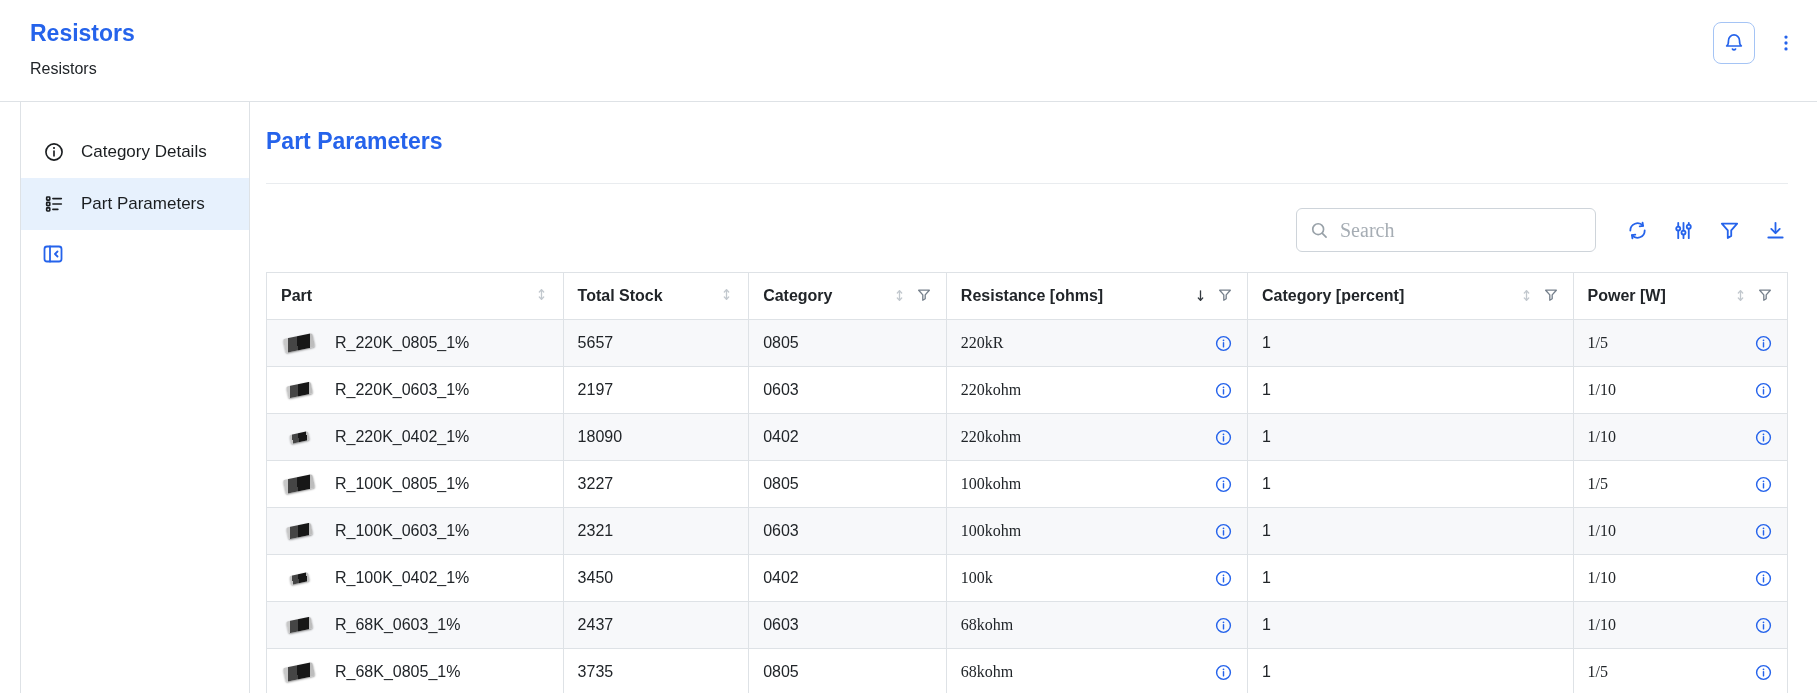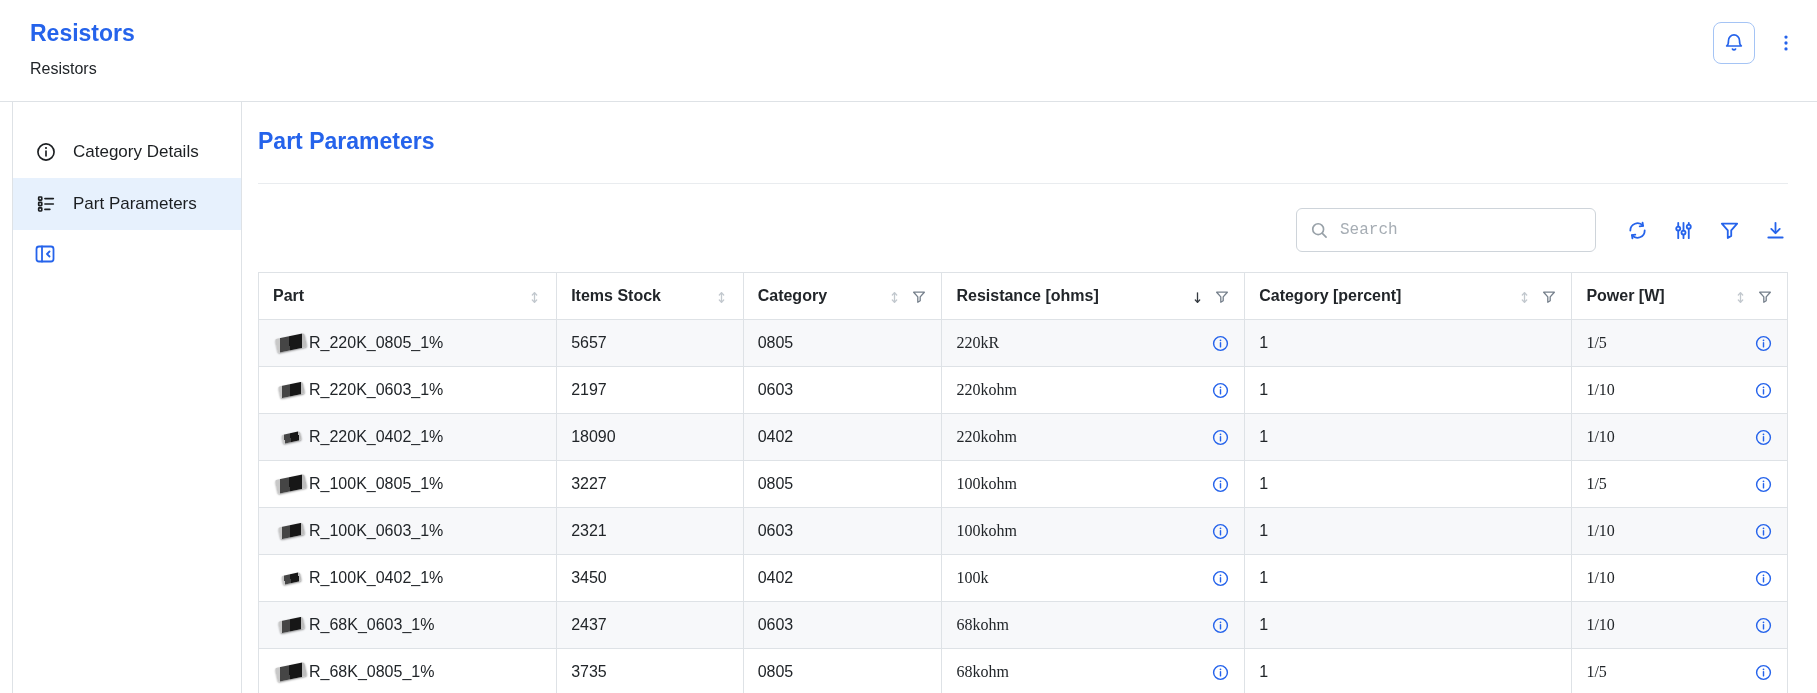--- a/index.html
+++ b/index.html
@@ -27,21 +27,21 @@
     background: #fff; color: var(--accent);
     display: inline-flex; align-items: center; justify-content: center;
   }
   .kebab-btn {
     border: none; background: none; color: var(--accent);
     width: 30px; height: 42px; display: inline-flex; align-items: center; justify-content: center;
   }
 
   
   .card {
-    display: flex; margin-left: 12px; height: 591px;
+    display: flex; margin-left: 20px; height: 591px;
     border-left: 1px solid #dee2e6;
   }
 
   
   .sidebar { width: 229px; flex-shrink: 0; border-right: 1px solid #dee2e6; padding-top: 24px; }
   .side-item {
     display: flex; align-items: center; gap: 16px;
     padding: 15px 22px; font-size: 17px; color: #1b1e21; cursor: pointer;
     white-space: nowrap;
   }
@@ -54,43 +54,43 @@
   .main { flex: 1; min-width: 0; padding: 26px 29px 0 16px; }
   .main h2 { margin: 0; font-size: 23px; font-weight: 700; color: var(--accent); }
   .rule { border: none; border-top: 1px solid #e9ecef; margin: 28px 0 0 0; }
 
   .toolbar { display: flex; justify-content: flex-end; align-items: center; gap: 20px; margin-top: 24px; }
   .searchbox {
     display: flex; align-items: center; gap: 9px;
     width: 300px; height: 44px; padding: 0 12px; margin-right: 8px;
     border: 1px solid #ced4da; border-radius: 6px; color: #98a1a8;
   }
-  .searchbox input { border: none; outline: none; flex: 1; min-width: 0; font-size: 16px; color: #212529; font-family: Liberation Mono, monospace; background: transparent; }
+  .searchbox input { border: none; outline: none; flex: 1; min-width: 0; font-size: 20px; color: #212529; font-family: Liberation Serif, serif; background: transparent; }
   .searchbox input::placeholder { color: #a6adb4; }
   .tool-btn {
     border: none; background: none; padding: 0; color: var(--accent);
     width: 26px; height: 26px; display: inline-flex; align-items: center; justify-content: center;
   }
 
   
   table.grid { width: 100%; border-collapse: collapse; table-layout: fixed; margin-top: 20px; font-size: 16px; }
   .grid th, .grid td {
     border: 1px solid #dee2e6; height: 47px; padding: 0 14px;
     text-align: left; vertical-align: middle; overflow: hidden; white-space: nowrap;
   }
   .grid thead tr { background: #ffffff; }
   .grid th { font-weight: 700; }
   .grid tbody tr:nth-child(odd) { background: #f7f8fa; }
   .grid tbody tr:nth-child(even) { background: #ffffff; }
-  .th-inner { display: flex; align-items: flex-end; justify-content: space-between; gap: 6px; }
+  .th-inner { display: flex; align-items: flex-start; justify-content: space-between; gap: 6px; }
   .th-icons { display: inline-flex; align-items: center; gap: 9px; flex-shrink: 0; }
   .sort-both { color: #c2c8ce; display: inline-flex; }
   .sort-desc { color: #343a40; display: inline-flex; }
   .th-filter { color: #76808c; display: inline-flex; }
-  .cell-flex { display: flex; align-items: center; gap: 0; }
+  .cell-flex { display: flex; align-items: center; gap: 18px; }
   .cell-flex.between { justify-content: space-between; font-family: Liberation Serif, serif; }
   .cell-info { color: var(--accent); display: inline-flex; cursor: pointer; flex-shrink: 0; }
   .thumb-wrap { width: 36px; display: inline-flex; justify-content: center; align-items: center; flex-shrink: 0; cursor: pointer; }
   .chip {
     display: inline-block; border-radius: 2px;
     background: linear-gradient(100deg, #c8c8c8 0 15%, #454545 15% 45%, #171717 45% 85%, #bdbdbd 85%);
     transform: rotate(-12deg);
     box-shadow: 0 1px 2px rgba(0,0,0,.4);
   }
 </style>
@@ -236,21 +236,21 @@
                         <path d="M12 4.5v15"></path>
                         <path d="M8.5 8L12 4.5 15.5 8"></path>
                         <path d="M8.5 16L12 19.5 15.5 16"></path>
                       </svg>
                     </span>
                   </span>
                 </div>
               </th>
               <th>
                 <div class="th-inner">
-                  <span class="th-label">Items Stock</span>
+                  <span class="th-label">Total Stock</span>
                   <span class="th-icons">
                     <span class="sort-both">
                       <svg viewBox="0 0 24 24" width="15" height="15" fill="none" stroke="currentColor" stroke-width="2.1" stroke-linecap="round" stroke-linejoin="round">
                         <path d="M12 4.5v15"></path>
                         <path d="M8.5 8L12 4.5 15.5 8"></path>
                         <path d="M8.5 16L12 19.5 15.5 16"></path>
                       </svg>
                     </span>
                   </span>
                 </div>

